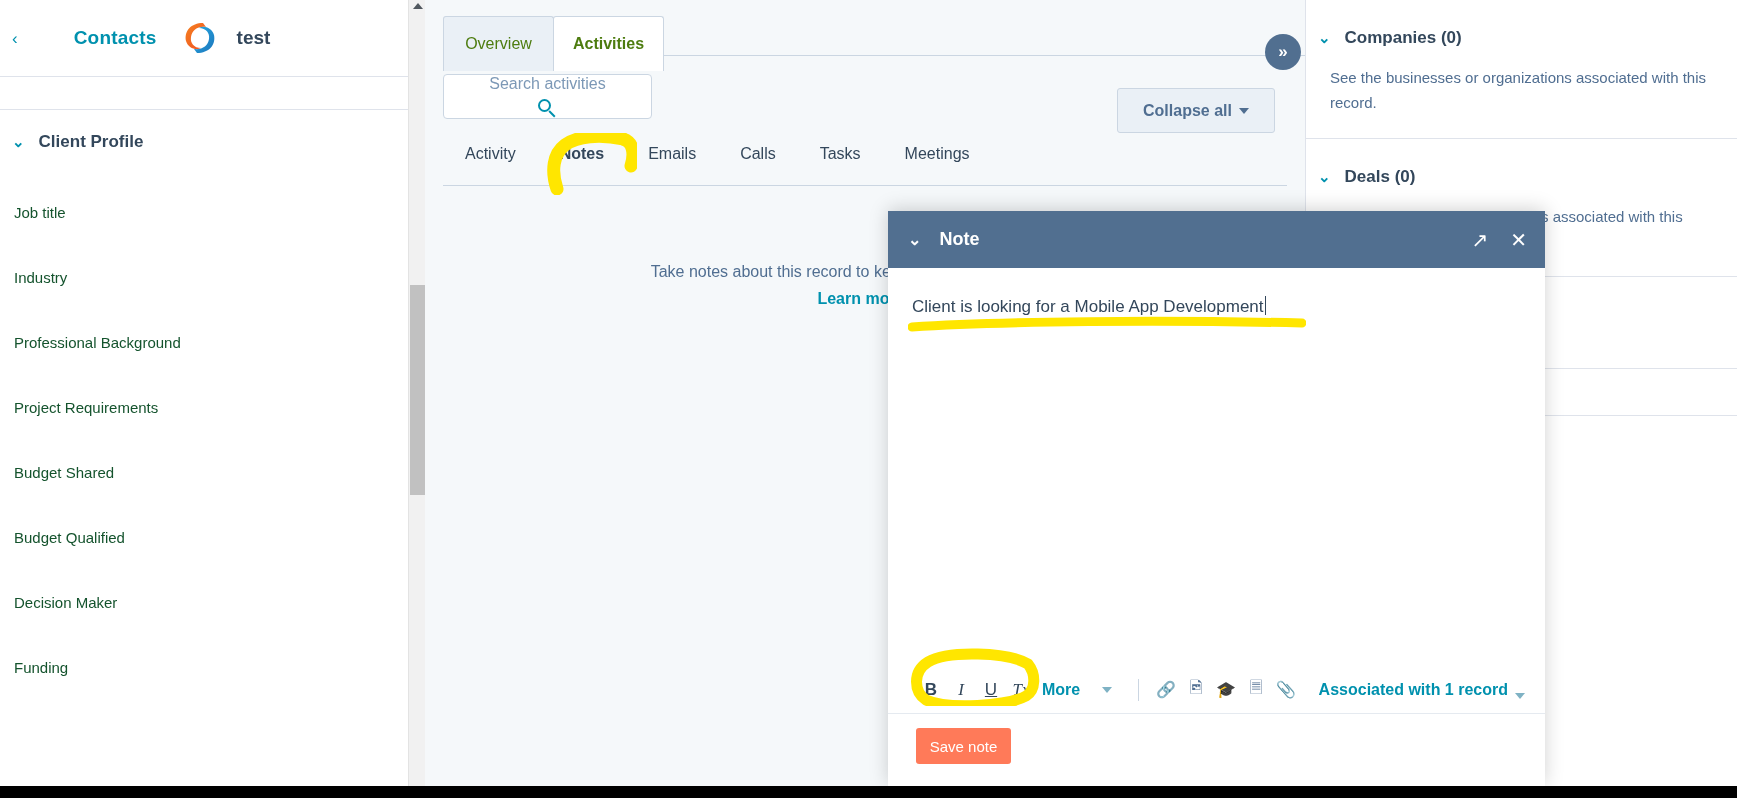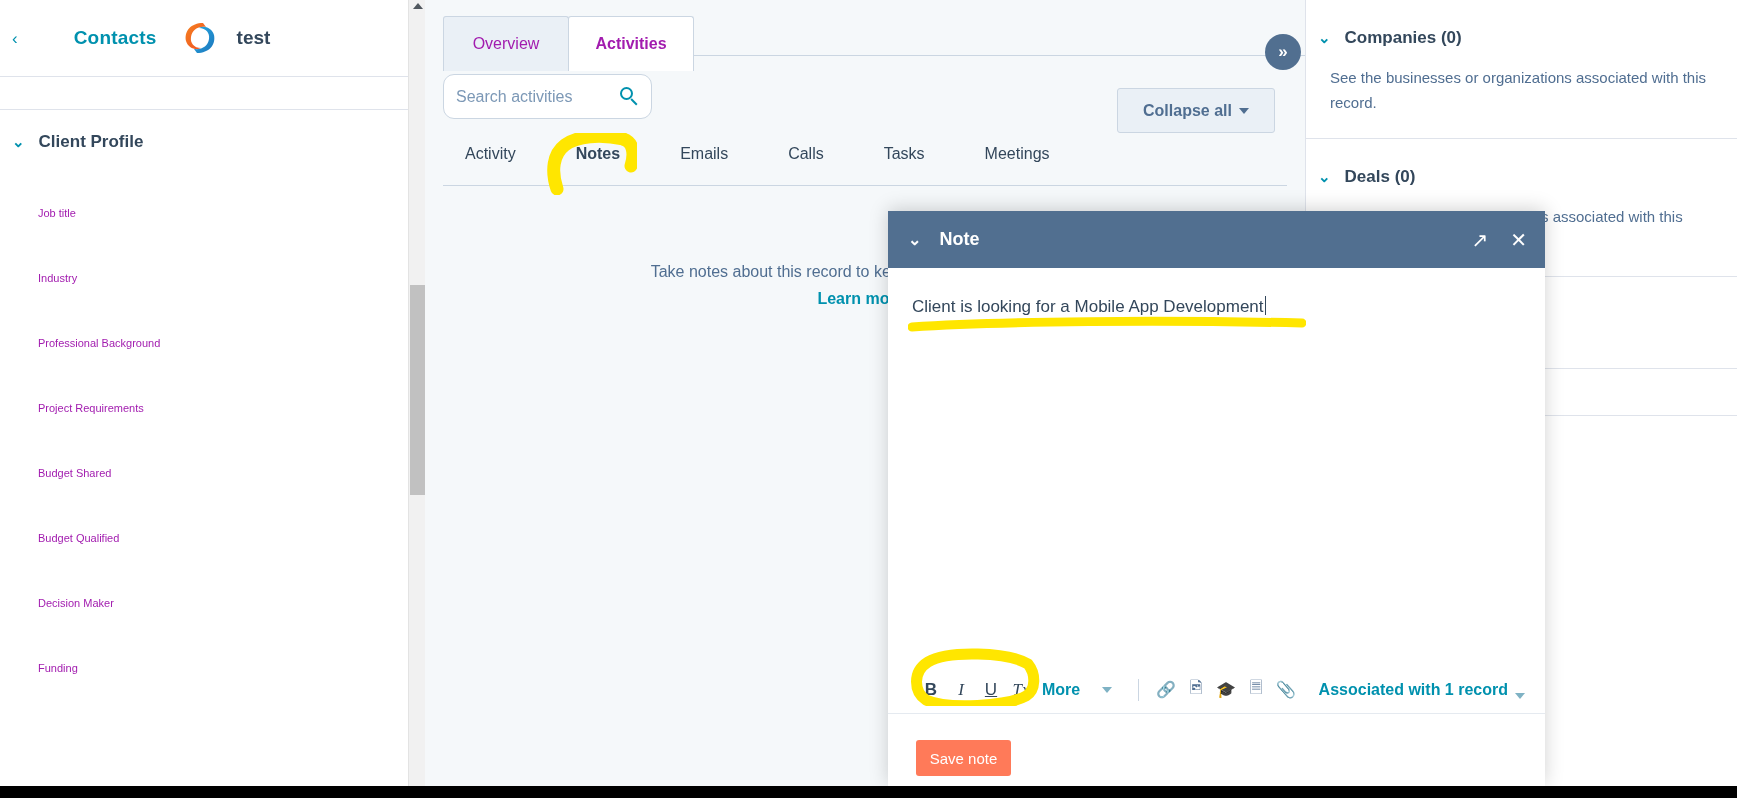--- a/index.html
+++ b/index.html
@@ -31,21 +31,21 @@
   .section-head {
     display: flex; align-items: center; gap: 14px;
     padding: 22px 0 22px 12px;
   }
   .chev { color: #0091ae; font-size: 15px; font-weight: bold; }
   .section-title { font-size: 17px; font-weight: bold; color: #33475b; }
 
   .prop-list { padding-top: 6px; }
   .prop-item {
     height: 65px; display: flex; align-items: center;
-    padding-left: 14px; font-size: 11px; color: #a21caf; margin-left: 24px;
+    padding-left: 14px; font-size: 15px; color: #14532d;
   }
 
   
   .v-scroll {
     position: absolute; left: 408px; top: 0; width: 17px; height: 786px;
     background: #f1f1f1; border-left: 1px solid #e3e3e3;
   }
   .v-scroll .arrow-up {
     position: absolute; top: 3px; left: 4px;
     width: 0; height: 0; border-left: 5px solid transparent;
@@ -56,32 +56,33 @@
     background: #c1c1c1;
   }
 
   
   .center {
     position: absolute; left: 425px; top: 0; width: 880px; height: 786px;
     background: #f5f8fa; overflow: hidden;
   }
   .tabs-row { display: flex; padding-left: 18px; padding-top: 16px; height: 55px; }
   .tab {
-    width: 126px; height: 55px; display: flex; align-items: center; justify-content: center;
-    font-size: 16px; color: #a21caf; border: 1px solid #cbd6e2; border-bottom: none;
+    width: 111px; height: 55px; display: flex; align-items: center; justify-content: center;
+    font-size: 16px; color: #4d7c0f; border: 1px solid #cbd6e2; border-bottom: none;
     background: #eaf0f6; border-top-left-radius: 3px; border-top-right-radius: 3px;
   }
   .tab.active { background: #ffffff; font-weight: bold; margin-left: -1px; }
   .tabs-underline { height: 1px; background: #cbd6e2; margin-left: 18px; }
 
   .search-row { padding: 18px 0 0 18px; position: relative; }
   .search-box {
     width: 209px; height: 45px; background: #fff; border: 1px solid #cbd6e2;
-    border-radius: 11px; display: flex; align-items: center; padding: 0 12px;
+    border-radius: 4px; display: flex; align-items: center; padding: 0 12px;
     justify-content: space-between;
+    flex-direction: column;
   }
   .search-box .ph { font-size: 16px; color: #7c98b6; }
   .magnifier { width: 19px; height: 19px; position: relative; }
   .magnifier .ring {
     position: absolute; left: 0; top: 0; width: 13px; height: 13px;
     border: 2.4px solid #0091ae; border-radius: 50%;
   }
   .magnifier .handle {
     position: absolute; left: 11px; top: 11px; width: 8px; height: 2.4px;
     background: #0091ae; transform: rotate(45deg); transform-origin: left center;
@@ -92,21 +93,21 @@
     background: #eaf0f6; border: 1px solid #cbd6e2; border-radius: 3px;
     display: flex; align-items: center; justify-content: center; gap: 7px;
     font-size: 16px; font-weight: bold; color: #506e91;
   }
   .caret-down {
     width: 0; height: 0; border-left: 5px solid transparent;
     border-right: 5px solid transparent; border-top: 6px solid #506e91;
   }
 
   .subtabs {
-    display: flex; gap: 60px; padding: 26px 0 0 40px; align-items: center; text-align: center;
+    display: flex; gap: 44px; padding: 26px 0 0 40px; align-items: center; text-align: center;
   }
   .subtab { font-size: 16px; color: #33475b; }
   .subtab.active { font-weight: bold; position: relative; z-index: 3; }
   .subtabs-underline { height: 1px; background: #cbd6e2; margin: 22px 18px 0 18px; }
 
   .empty-copy {
     padding: 72px 0 0 12px; text-align: center; width: 860px;
   }
   .empty-copy p { font-size: 16px; color: #506e91; line-height: 1.7; }
   .learn-link { color: #0091ae; font-weight: bold; font-size: 16px; }
@@ -173,21 +174,21 @@
   .assoc {
     margin-left: auto; display: flex; align-items: flex-end; gap: 7px;
     color: #0091ae; font-size: 16px; font-weight: bold;
   }
 
   .note-footer {
     height: 72px; display: flex; align-items: flex-start; padding: 14px 20px 0 28px; gap: 18px;
   }
   .save-btn {
     width: 95px; height: 36px; background: #ff7a59; color: #fff; border-radius: 3px;
-    display: flex; align-items: center; justify-content: center; font-size: 15px; margin-top: 12px;
+    display: flex; align-items: center; justify-content: center; font-size: 15px;
   }
   .todo-wrap { display: flex; gap: 14px; padding-top: 3px; }
   .chkbox { width: 20px; height: 20px; border: 1px solid #b0c1d4; border-radius: 2px; background:#fff; margin-top: 3px; }
   .todo-lines { font-size: 16px; color: #33475b; line-height: 1.55; }
   .bold-teal { color: #0091ae; font-weight: bold; }
   .due { color: #0091ae; font-weight: bold; }
   .inline-caret {
     display: inline-block; width: 0; height: 0; border-left: 5px solid transparent;
     border-right: 5px solid transparent; border-top: 6px solid #7fb2c4;
     vertical-align: 3px; margin-left: 5px;

